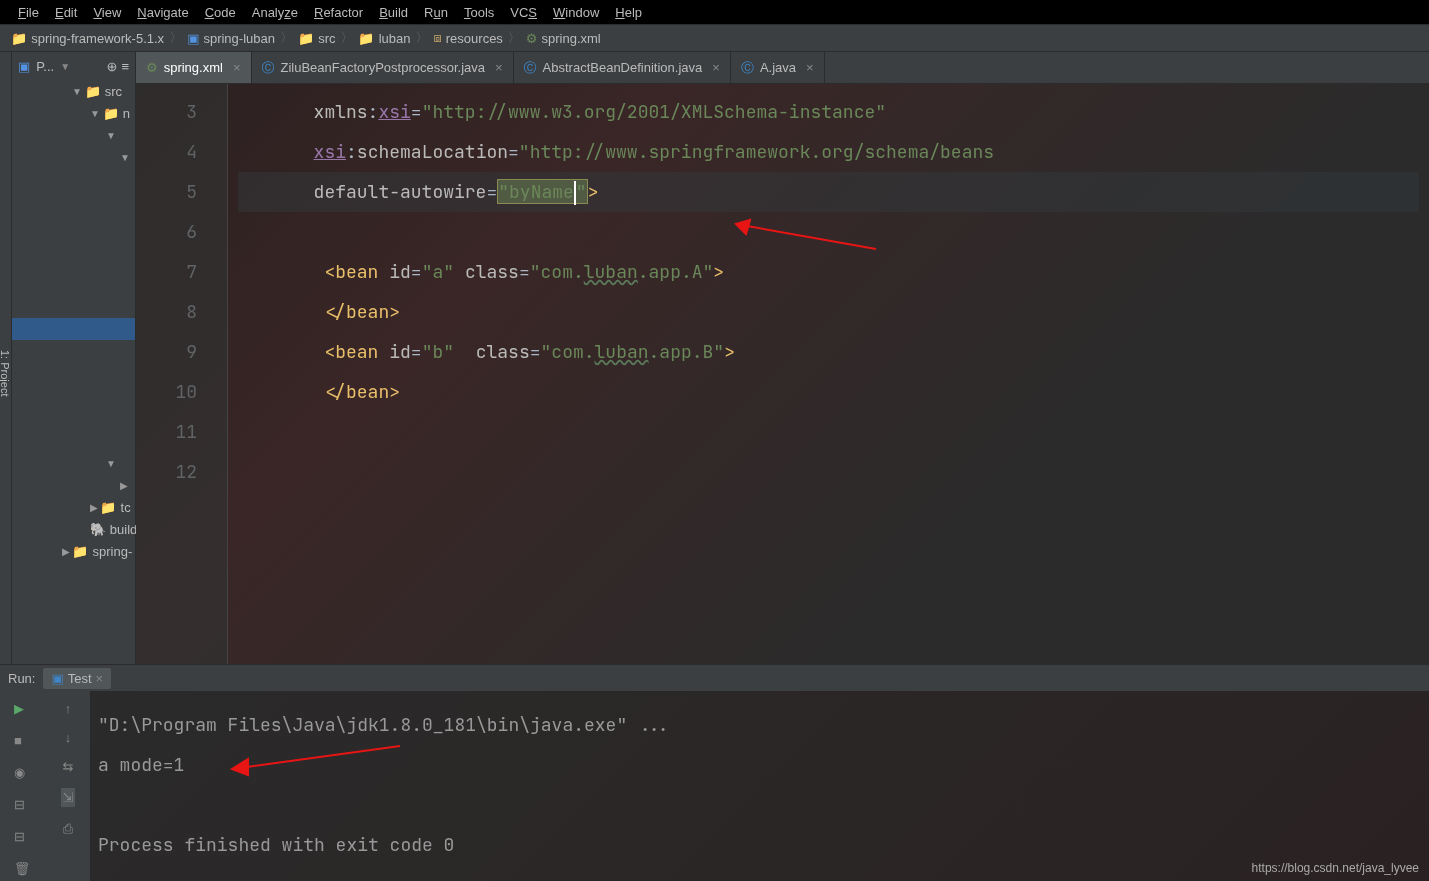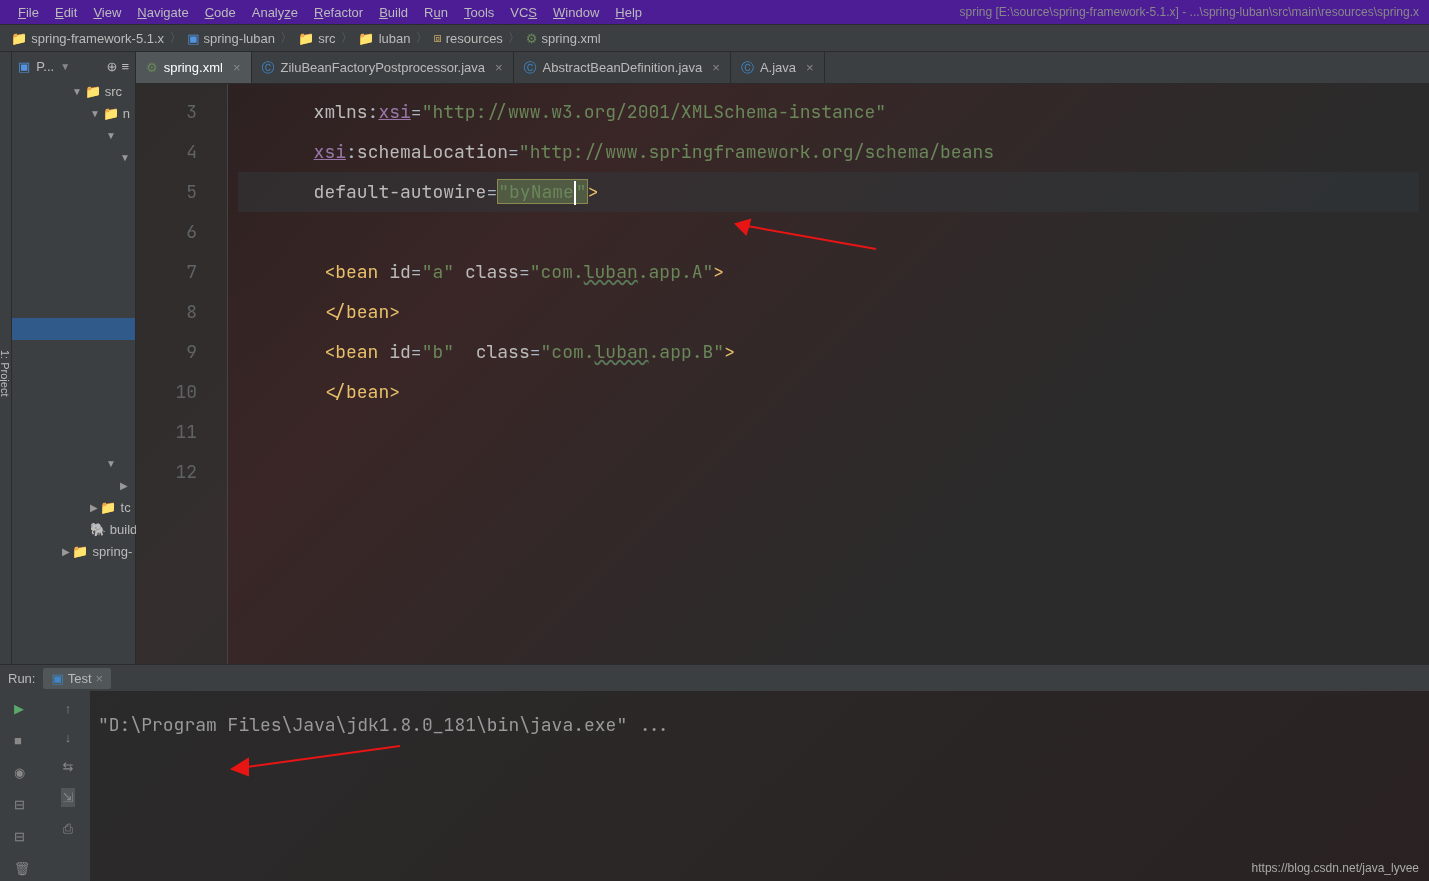--- a/index.html
+++ b/index.html
@@ -9,21 +9,21 @@
   background: #2b2b2b;
   font-family: "Segoe UI", Arial, sans-serif;
   font-size: 13px;
   color: #bbbbbb;
   overflow: hidden;
   position: relative;
 }
 
 .menubar {
   height: 24px;
-  background: #4c1d95;
+  background: #000000;
   display: flex;
   align-items: center;
   padding: 0 10px;
   color: #bbbbbb;
 }
 .menubar .menu-item {
   padding: 0 8px;
   cursor: pointer;
 }
 .menubar .menu-item .underline { text-decoration: underline; }
@@ -288,21 +288,20 @@
   <span class="menu-item"><span class="underline">N</span>avigate</span>
   <span class="menu-item"><span class="underline">C</span>ode</span>
   <span class="menu-item">Analy<span class="underline">z</span>e</span>
   <span class="menu-item"><span class="underline">R</span>efactor</span>
   <span class="menu-item"><span class="underline">B</span>uild</span>
   <span class="menu-item">R<span class="underline">u</span>n</span>
   <span class="menu-item"><span class="underline">T</span>ools</span>
   <span class="menu-item">VC<span class="underline">S</span></span>
   <span class="menu-item"><span class="underline">W</span>indow</span>
   <span class="menu-item"><span class="underline">H</span>elp</span>
-  <span class="top-title">spring [E:\source\spring-framework-5.1.x] - ...\spring-luban\src\main\resources\spring.x</span>
 </div>
 
 <div class="breadcrumb-bar">
   <span class="crumb">
       <span class="icon folder-icon">📁</span>
       <span>spring-framework-5.1.x</span>
     </span>
   <span class="sep">〉</span>
   <span class="crumb">
       <span class="icon module-icon">▣</span>
@@ -444,21 +443,23 @@
     </div>
     <div class="run-nav-tools">
       <span class="tool" style="color:#888">↑</span>
       <span class="tool" style="color:#888">↓</span>
       <span class="tool" style="color:#888">⇆</span>
       <span class="tool" style="color:#888;background:#515658;padding:2px">⇲</span>
       <span class="tool" style="color:#888">⎙</span>
     </div>
     <div class="run-console">
       <div>"D:\Program Files\Java\jdk1.8.0_181\bin\java.exe" ...</div>
+      <div>a mode=1</div>
       <div>&nbsp;</div>
+      <div>Process finished with exit code 0</div>
 
       <svg class="red-arrow" style="left:130px;top:50px" width="190" height="40">
         <line x1="180" y1="5" x2="12" y2="28"></line>
         <polygon points="12,28 28,18 28,34"></polygon>
       </svg>
     </div>
   </div>
 </div>
 
 <span class="watermark">https://blog.csdn.net/java_lyvee</span>

